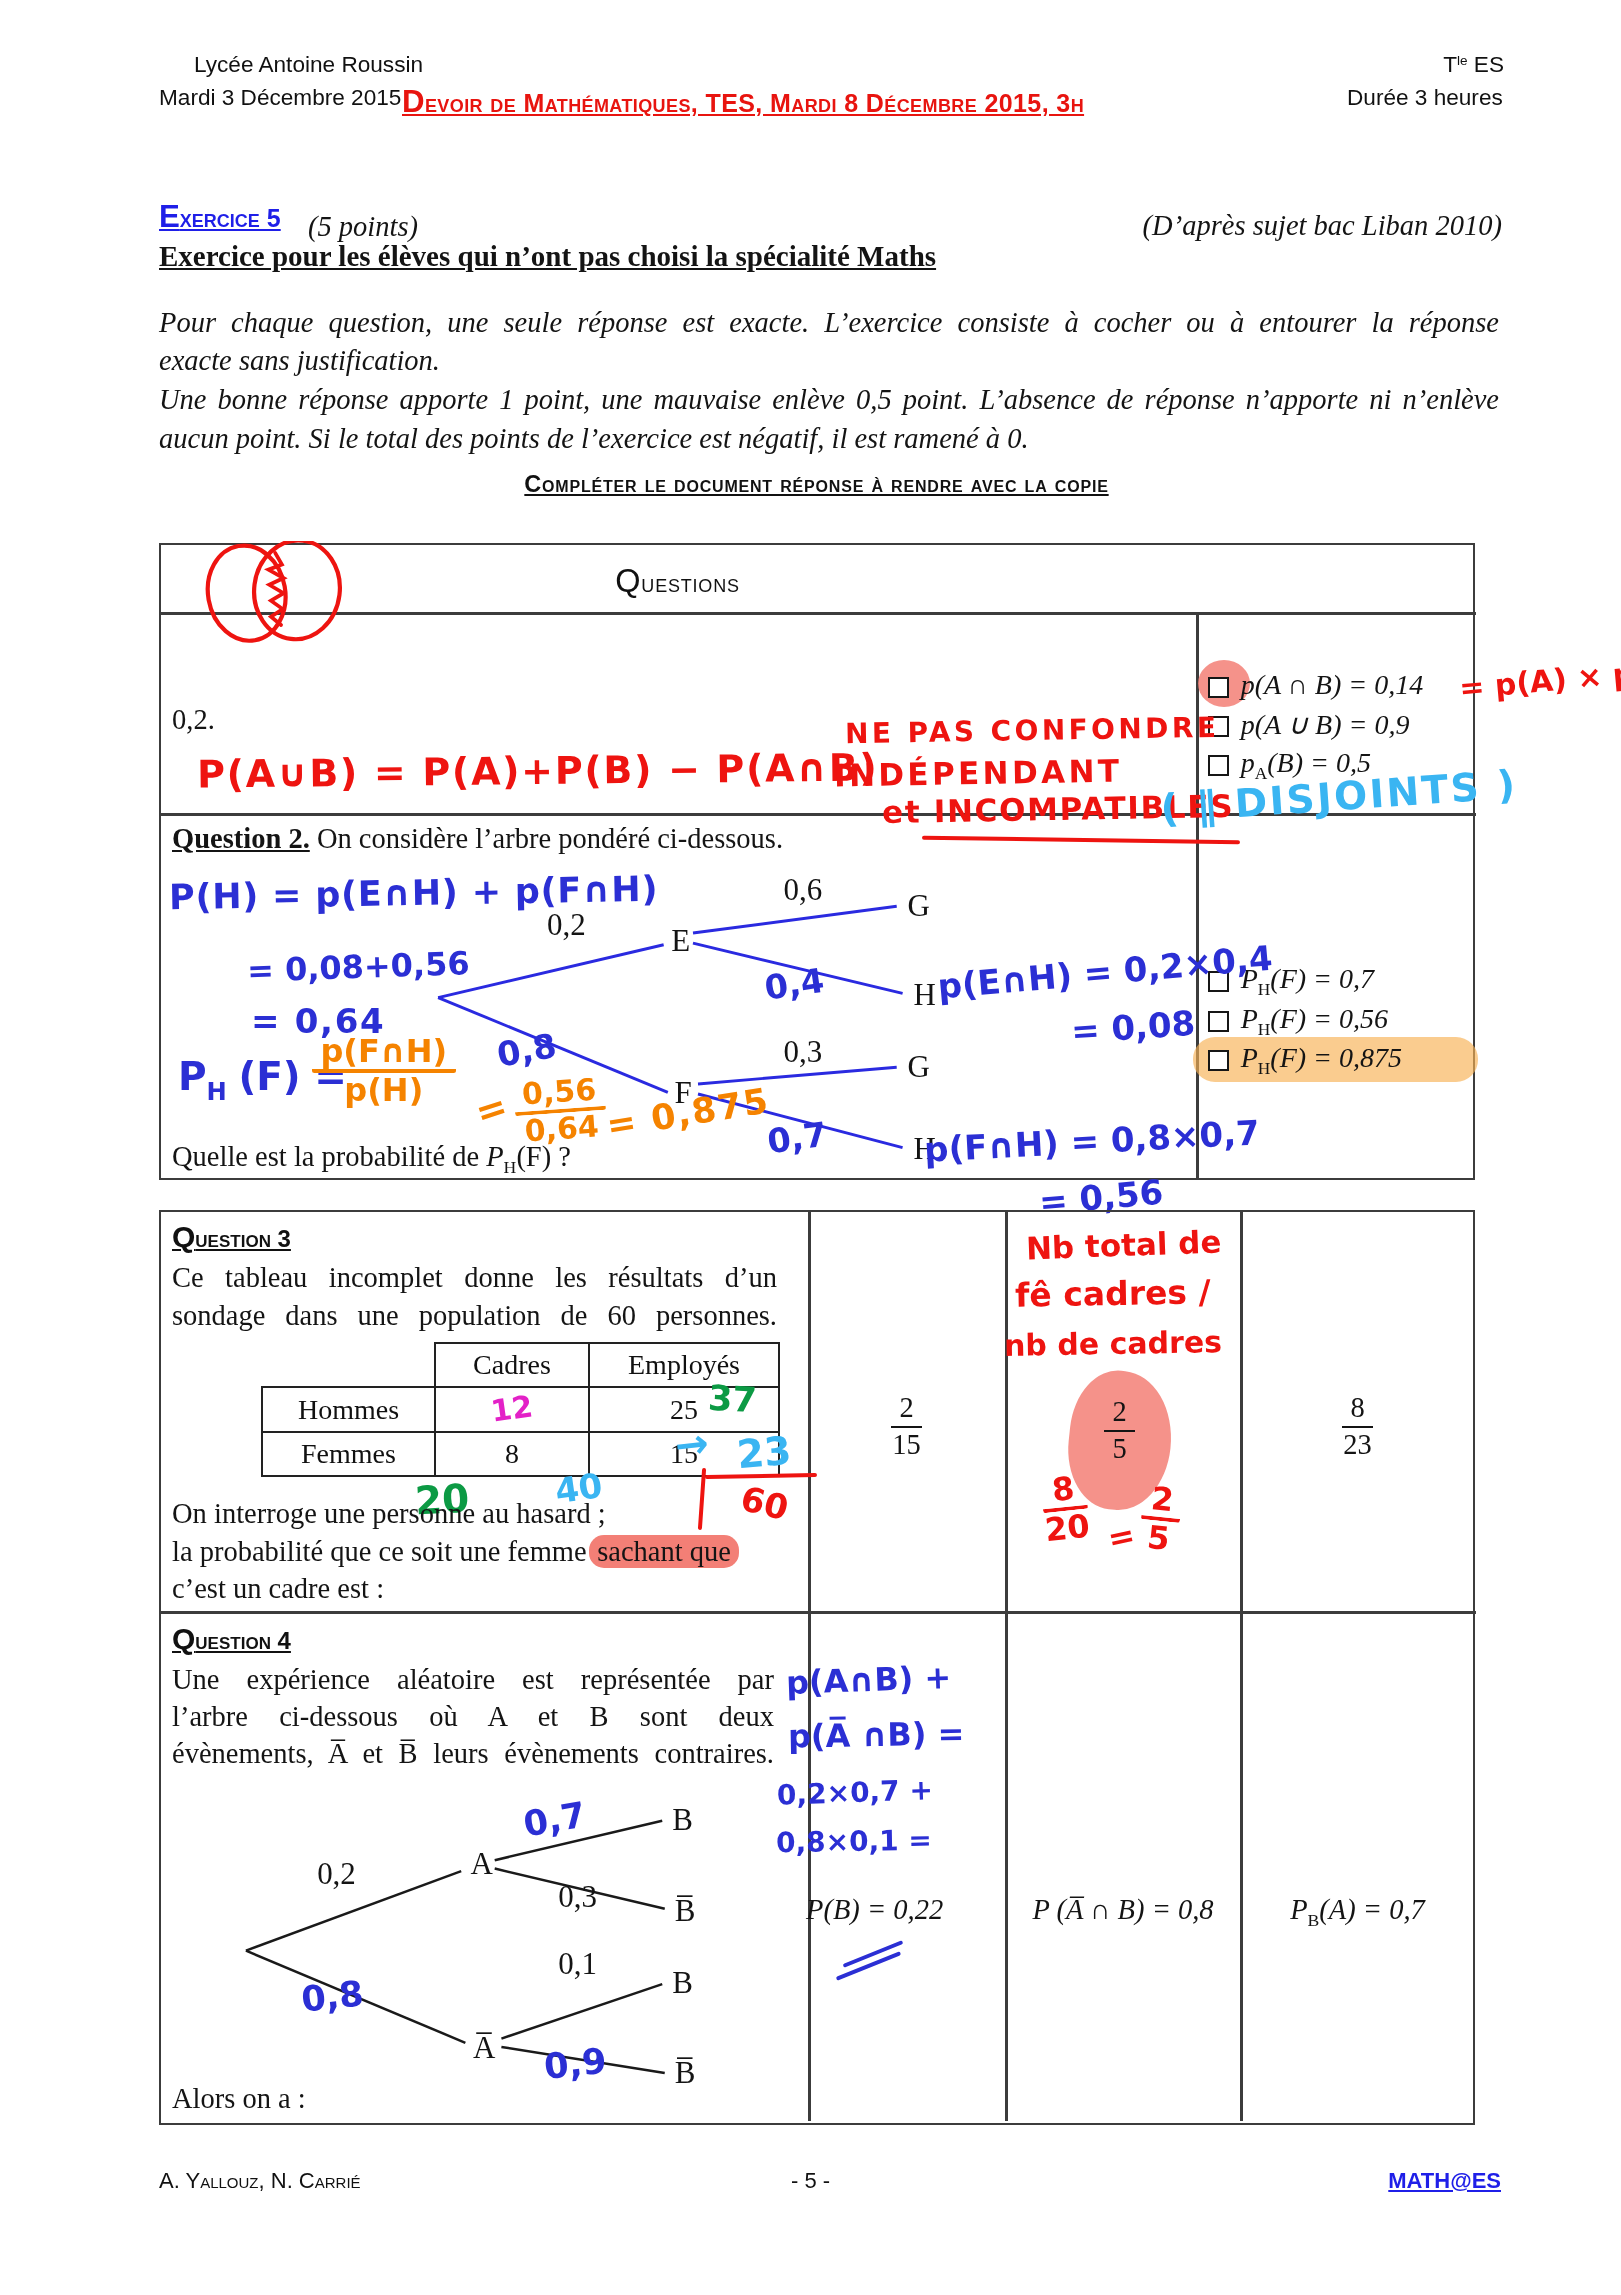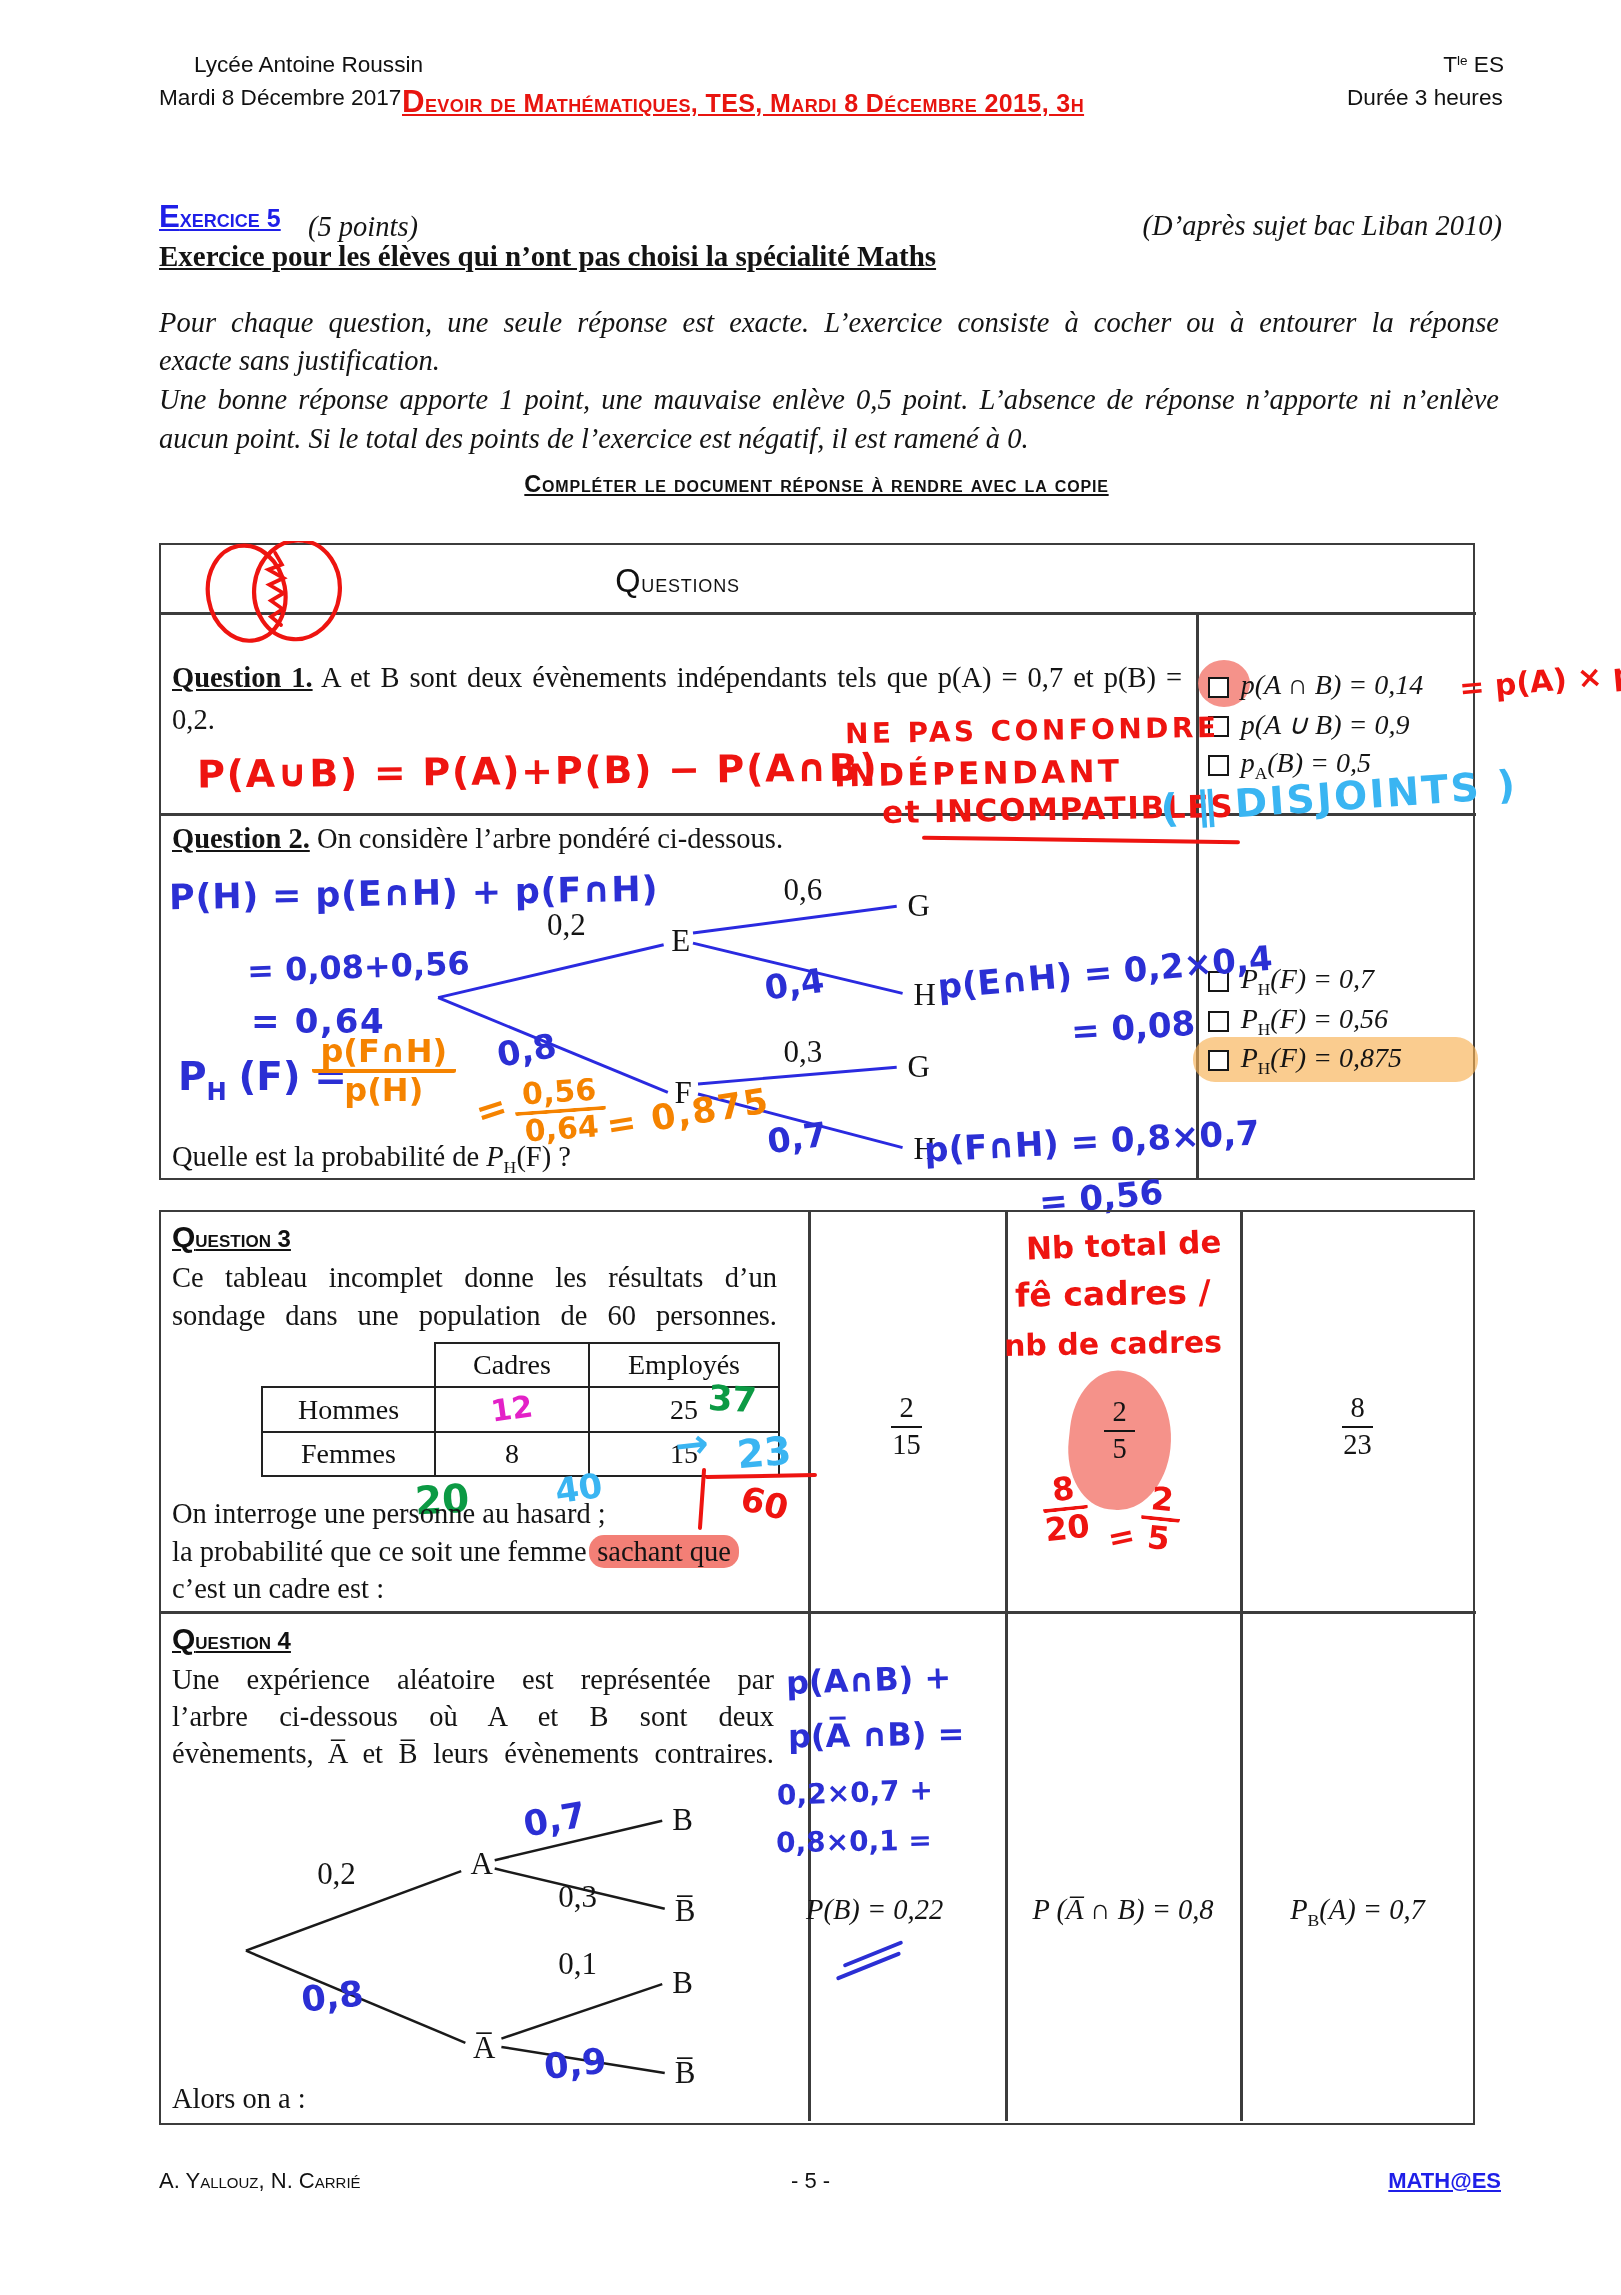--- a/index.html
+++ b/index.html
@@ -48,21 +48,21 @@
   table.grid{border-collapse:collapse;font-size:28px;}
   table.grid td,table.grid th{border:2.1px solid #222;padding:1.7px 15px;text-align:center;font-weight:normal;height:39px;}
   table.grid .nob{border:none;}
 </style>
 </head>
 <body>
 
 <div id="page">
 
   <div class="abs sans" style="left:159px;top:52px;font-size:22.6px;margin-left:35px;">Lycée Antoine Roussin</div>
-  <div class="abs sans" style="left:159px;top:85px;font-size:22.6px;">Mardi 8 Décembre 2017</div>
+  <div class="abs sans" style="left:159px;top:85px;font-size:22.6px;">Mardi 3 Décembre 2015</div>
   <div class="abs sans sc b redp firstcap" style="left:402px;top:84px;font-size:25px;letter-spacing:0.4px;">Devoir de Mathématiques, TES, Mardi 8 Décembre 2015, 3h</div>
   <div class="abs sans" style="left:1416px;top:52px;font-size:22.6px;width:88px;text-align:right;">
     <span>T</span><sup class="s">le</sup><span> ES</span>
   </div>
   <div class="abs sans" style="left:1347px;top:85px;font-size:22.6px;">Durée 3 heures</div>
 
   <div class="abs sans sc b blue firstcap" style="left:159px;top:199px;font-size:25px;">Exercice 5</div>
   <div class="abs ser it" style="left:308px;top:199px;">(5 points)</div>
   <div class="abs ser it rt" style="left:1081px;top:198px;width:421px;">(D’après sujet bac Liban 2010)</div>
   <div class="abs ser b" style="left:159px;top:240px;font-size:29px;">Exercice pour les élèves qui n’ont pas choisi la spécialité Maths</div>
@@ -79,23 +79,20 @@
   <div class="abs sans sc ctr firstcap" style="left:159px;top:563px;width:1037px;font-size:26px;letter-spacing:0.8px;">Questions</div>
 
   <svg class="abs" style="left:198px;top:541px;" width="151" height="111" viewBox="0 0 180 132">
     <g fill="none" stroke="#ee1410" stroke-width="5" stroke-linecap="round">
       <ellipse cx="58" cy="62" rx="46" ry="57" transform="rotate(-10 58 62)"></ellipse>
       <ellipse cx="118" cy="58" rx="51" ry="59" transform="rotate(7 118 58)"></ellipse>
       <path d="M92 14 l8 14 -16 6 18 10 -17 8 17 10 -15 9 14 10 -14 9 12 10" stroke-width="4.5"></path>
     </g>
   </svg>
 
-  <div class="abs ser just" style="left:172px;top:662px;width:1010px;">
-    <span class="b">Question 1.</span><span> A et B sont deux évènements indépendants tels que p(A) = 0,7 et p(B) =</span>
-  </div>
   <div class="abs ser" style="left:172px;top:704px;">0,2.</div>
 
   <div class="hl-pink" style="left:1198px;top:660px;width:52px;height:47px;"></div>
   <div class="opt ser" style="left:1208px;top:669px;">
     <span class="cb"></span>
     <span class="m"><i>p</i><sub class="s"></sub><span>(A ∩ B) = 0,14</span></span>
   </div>
   <div class="opt ser" style="left:1208px;top:708px;">
     <span class="cb"></span>
     <span class="m"><i>p</i><sub class="s"></sub><span>(A ∪ B) = 0,9</span></span>

